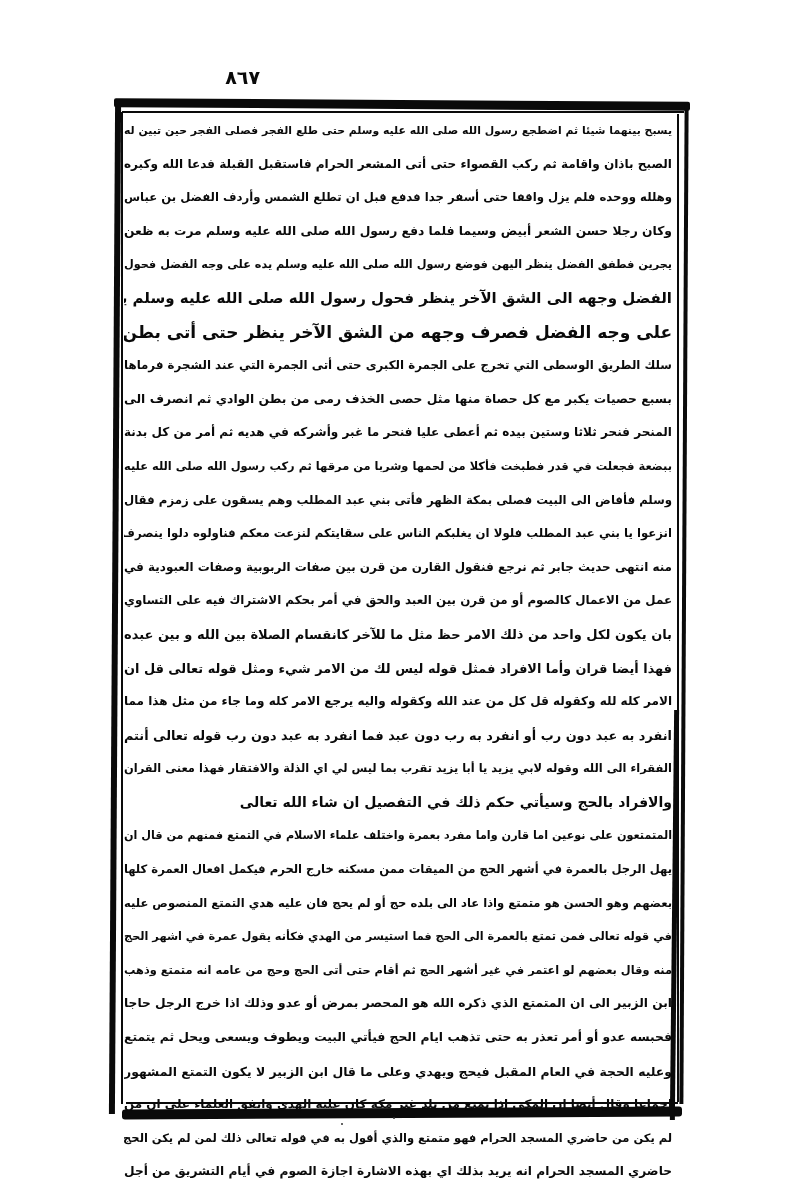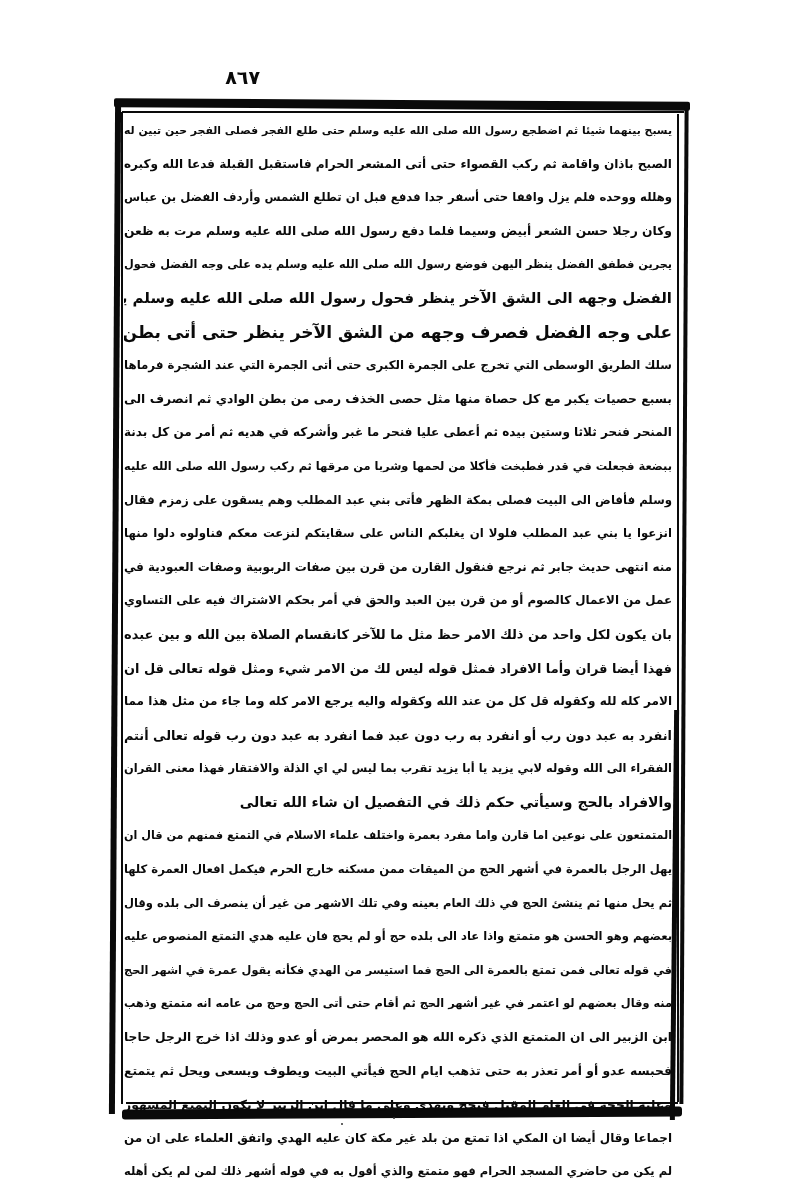--- a/index.html
+++ b/index.html
@@ -165,37 +165,36 @@
   <span class="text-line" style="display: block; width: 548px; font-size: 11.67px;">وهلله ووحده فلم يزل واقفا حتى أسفر جدا فدفع قبل ان تطلع الشمس وأردف الفضل بن عباس</span>
   <span class="text-line" style="display: block; width: 548px; font-size: 12.3px; padding-left: 18px;">وكان رجلا حسن الشعر أبيض وسيما فلما دفع رسول الله صلى الله عليه وسلم مرت به ظعن</span>
   <span class="text-line" style="display: block; width: 548px; font-size: 11.25px;">يجرين فطفق الفضل ينظر اليهن فوضع رسول الله صلى الله عليه وسلم يده على وجه الفضل فحول</span>
   <span class="text-line" style="display: block; width: 548px; font-size: 15px;">الفضل وجهه الى الشق الآخر ينظر فحول رسول الله صلى الله عليه وسلم يده من الشق الآخر</span>
   <span class="text-line" style="display: block; width: 548px; font-size: 17px;">على وجه الفضل فصرف وجهه من الشق الآخر ينظر حتى أتى بطن محسر فحرك ناقته قليلا ثم</span>
   <span class="text-line" style="display: block; width: 548px; font-size: 11.82px;">سلك الطريق الوسطى التي تخرج على الجمرة الكبرى حتى أتى الجمرة التي عند الشجرة فرماها</span>
   <span class="text-line" style="display: block; width: 548px; font-size: 12.35px;">بسبع حصيات يكبر مع كل حصاة منها مثل حصى الخذف رمى من بطن الوادي ثم انصرف الى</span>
   <span class="text-line" style="display: block; width: 548px; font-size: 12.06px;">المنحر فنحر ثلاثا وستين بيده ثم أعطى عليا فنحر ما غبر وأشركه في هديه ثم أمر من كل بدنة</span>
   <span class="text-line" style="display: block; width: 548px; font-size: 11.4px;">ببضعة فجعلت في قدر فطبخت فأكلا من لحمها وشربا من مرقها ثم ركب رسول الله صلى الله عليه</span>
   <span class="text-line" style="display: block; width: 548px; font-size: 11.74px;">وسلم فأفاض الى البيت فصلى بمكة الظهر فأتى بني عبد المطلب وهم يسقون على زمزم فقال</span>
-  <span class="text-line" style="display: block; width: 548px; font-size: 11.73px;">انزعوا يا بني عبد المطلب فلولا ان يغلبكم الناس على سقايتكم لنزعت معكم فناولوه دلوا منها</span>
+  <span class="text-line" style="display: block; width: 548px; font-size: 11.73px;">انزعوا يا بني عبد المطلب فلولا ان يغلبكم الناس على سقايتكم لنزعت معكم فناولوه دلوا ينصرف</span>
   <span class="text-line" style="display: block; width: 548px; font-size: 11.94px;">منه انتهى حديث جابر ثم نرجع فنقول القارن من قرن بين صفات الربوبية وصفات العبودية في</span>
   <span class="text-line" style="display: block; width: 548px; font-size: 11.88px;">عمل من الاعمال كالصوم أو من قرن بين العبد والحق في أمر بحكم الاشتراك فيه على التساوي</span>
   <span class="text-line" style="display: block; width: 548px; font-size: 13.01px; padding-left: 28px;">بان يكون لكل واحد من ذلك الامر حظ مثل ما للآخر كانقسام الصلاة بين الله و بين عبده</span>
   <span class="text-line" style="display: block; width: 548px; font-size: 12.88px;">فهذا أيضا قران وأما الافراد فمثل قوله ليس لك من الامر شيء ومثل قوله تعالى قل ان</span>
   <span class="text-line" style="display: block; width: 548px; font-size: 12.02px;">الامر كله لله وكقوله قل كل من عند الله وكقوله واليه يرجع الامر كله وما جاء من مثل هذا مما</span>
   <span class="text-line" style="display: block; width: 548px; font-size: 12.88px;">انفرد به عبد دون رب أو انفرد به رب دون عبد فما انفرد به عبد دون رب قوله تعالى أنتم</span>
   <span class="text-line" style="display: block; width: 548px; font-size: 11.43px;">الفقراء الى الله وقوله لابي يزيد يا أبا يزيد تقرب بما ليس لي اي الذلة والافتقار فهذا معنى القران</span>
   <span class="text-line" style="display: block; width: 438px; font-size: 14px;">والافراد بالحج وسيأتي حكم ذلك في التفصيل ان شاء الله تعالى •(وصل في فصل المتمتع)•</span>
   <span class="text-line" style="display: block; width: 548px; font-size: 11.2px;">المتمتعون على نوعين اما قارن واما مفرد بعمرة واختلف علماء الاسلام في التمتع فمنهم من قال ان</span>
   <span class="text-line" style="display: block; width: 548px; font-size: 11.58px; padding-left: 32px;">يهل الرجل بالعمرة في أشهر الحج من الميقات ممن مسكنه خارج الحرم فيكمل افعال العمرة كلها</span>
-  <span class="text-line" style="display: block; width: 548px; font-size: 11.5px;">ثم يحل منها ثم ينشئ الحج في ذلك العام بعينه وفي تلك الاشهر من غير أن ينصرف الى بلده وقال</span>
   <span class="text-line" style="display: block; width: 548px; font-size: 11.55px;">بعضهم وهو الحسن هو متمتع واذا عاد الى بلده حج أو لم يحج فان عليه هدي التمتع المنصوص عليه</span>
   <span class="text-line" style="display: block; width: 548px; font-size: 11.32px;">في قوله تعالى فمن تمتع بالعمرة الى الحج فما استيسر من الهدي فكأنه يقول عمرة في اشهر الحج</span>
   <span class="text-line" style="display: block; width: 548px; font-size: 11.37px;">منه وقال بعضهم لو اعتمر في غير أشهر الحج ثم أقام حتى أتى الحج وحج من عامه انه متمتع وذهب</span>
   <span class="text-line" style="display: block; width: 548px; font-size: 12.24px;">ابن الزبير الى ان المتمتع الذي ذكره الله هو المحصر بمرض أو عدو وذلك اذا خرج الرجل حاجا</span>
   <span class="text-line" style="display: block; width: 548px; font-size: 12.34px; padding-left: 20px;">فحبسه عدو أو أمر تعذر به حتى تذهب ايام الحج فيأتي البيت ويطوف ويسعى ويحل ثم يتمتع</span>
   <span class="text-line" style="display: block; width: 548px; font-size: 12.4px;">وعليه الحجة في العام المقبل فيحج ويهدي وعلى ما قال ابن الزبير لا يكون التمتع المشهور</span>
   <span class="text-line" style="display: block; width: 548px; font-size: 11.98px;">اجماعا وقال أيضا ان المكي اذا تمتع من بلد غير مكة كان عليه الهدي واتفق العلماء على ان من</span>
-  <span class="text-line" style="display: block; width: 548px; font-size: 11.47px;">لم يكن من حاضري المسجد الحرام فهو متمتع والذي أقول به في قوله أشهر ذلك لمن لم يكن أهله</span>
+  <span class="text-line" style="display: block; width: 548px; font-size: 11.47px;">لم يكن من حاضري المسجد الحرام فهو متمتع والذي أقول به في قوله تعالى ذلك لمن لم يكن الحج</span>
   <span class="text-line" style="display: block; width: 548px; font-size: 12.19px;">حاضري المسجد الحرام انه يريد بذلك اي بهذه الاشارة اجازة الصوم في أيام التشريق من أجل</span>
 </div>
 
 <div class="speck" style="left:341px;top:1123px;"></div>
 <div class="speck" style="left:393px;top:1117px;"></div>
 
 </body></html>

